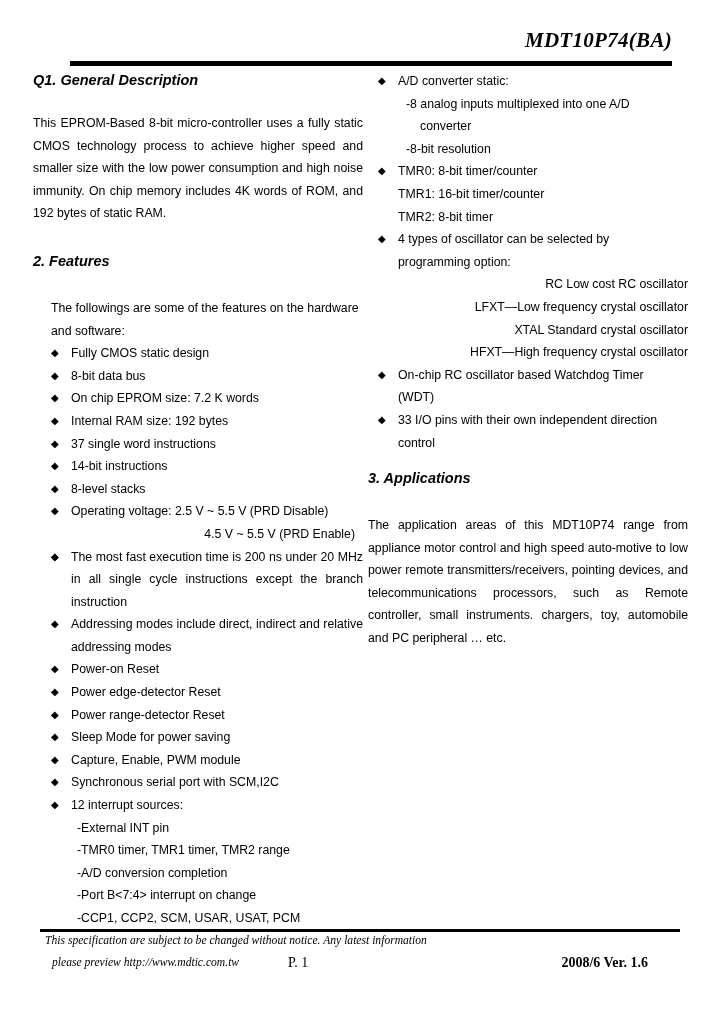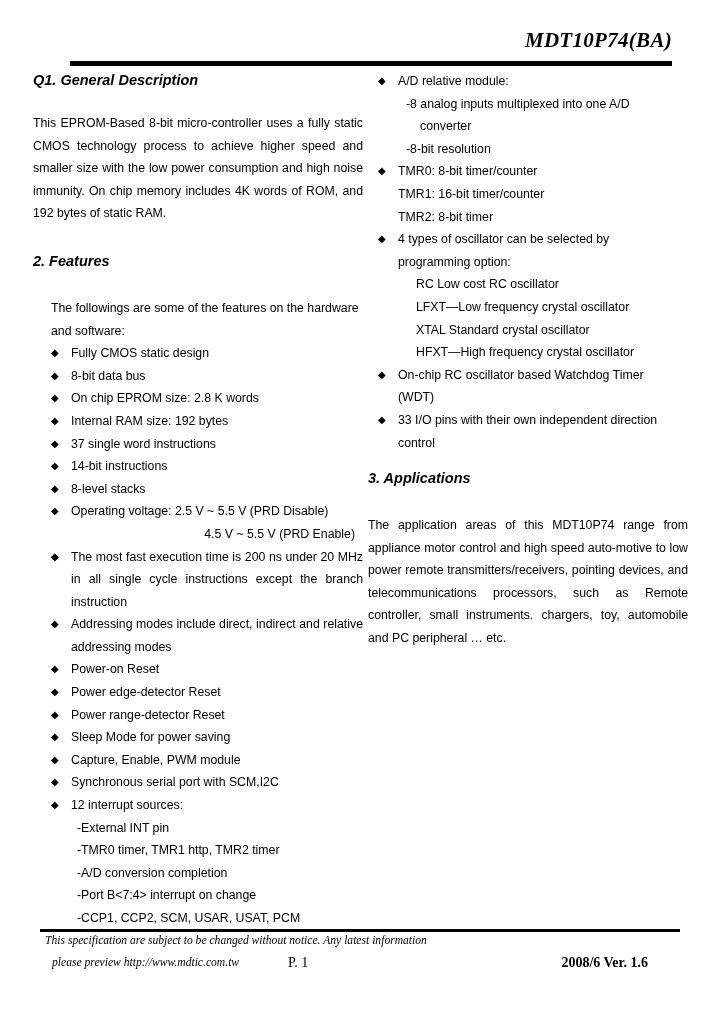--- a/index.html
+++ b/index.html
@@ -116,21 +116,21 @@
     display: block;
     padding-left: 6px;
   }
   .sub.deeper { padding-left: 18px; }
 
   
   .col-right ul.bullets > li { padding-left: 30px; }
   .col-right ul.bullets > li .bullet { left: 10px; }
   .col-right .sub { padding-left: 8px; }
   .col-right .sub.deeper { padding-left: 22px; }
-  .col-right .osc { padding-left: 18px; }
+  .col-right .osc { padding-left: 18px; text-align: right; }
   .spacer-14 { height: 14px; }
 
   
   .footer-rule {
     position: absolute;
     left: 40px;
     top: 929px;
     width: 640px;
     height: 3px;
     background: #000000;
@@ -198,21 +198,21 @@
         <li>
           <span class="bullet">◆</span>
           <span class="btext">Fully CMOS static design</span>
         </li>
         <li>
           <span class="bullet">◆</span>
           <span class="btext">8-bit data bus</span>
         </li>
         <li>
           <span class="bullet">◆</span>
-          <span class="btext">On chip EPROM size: 2.8 K words</span>
+          <span class="btext">On chip EPROM size: 7.2 K words</span>
         </li>
         <li>
           <span class="bullet">◆</span>
           <span class="btext">Internal RAM size: 192 bytes</span>
         </li>
         <li>
           <span class="bullet">◆</span>
           <span class="btext">37 single word instructions</span>
         </li>
         <li>
@@ -260,34 +260,34 @@
           <span class="btext">Capture, Enable, PWM module</span>
         </li>
         <li>
           <span class="bullet">◆</span>
           <span class="btext">Synchronous serial port with SCM,I2C</span>
         </li>
         <li>
           <span class="bullet">◆</span>
           <span class="btext">12 interrupt sources:</span>
           <span class="sub">-External INT pin</span>
-          <span class="sub">-TMR0 timer, TMR1 http, TMR2 timer</span>
+          <span class="sub">-TMR0 timer, TMR1 timer, TMR2 range</span>
           <span class="sub">-A/D conversion completion</span>
           <span class="sub">-Port B&lt;7:4&gt; interrupt on change</span>
           <span class="sub">-CCP1, CCP2, SCM, USAR, USAT, PCM</span>
         </li>
       </ul>
   </div>
 
   <div class="col col-right">
 
     <ul class="bullets" id="right-features">
         <li>
           <span class="bullet">◆</span>
-          <span class="btext">A/D relative module:</span>
+          <span class="btext">A/D converter static:</span>
           <span class="sub">-8 analog inputs multiplexed into one A/D</span>
           <span class="sub deeper">converter</span>
           <span class="sub">-8-bit resolution</span>
         </li>
         <li>
           <span class="bullet">◆</span>
           <span class="btext">TMR0: 8-bit timer/counter</span>
           <span class="cont left">TMR1: 16-bit timer/counter</span>
           <span class="cont left">TMR2: 8-bit timer</span>
         </li>

